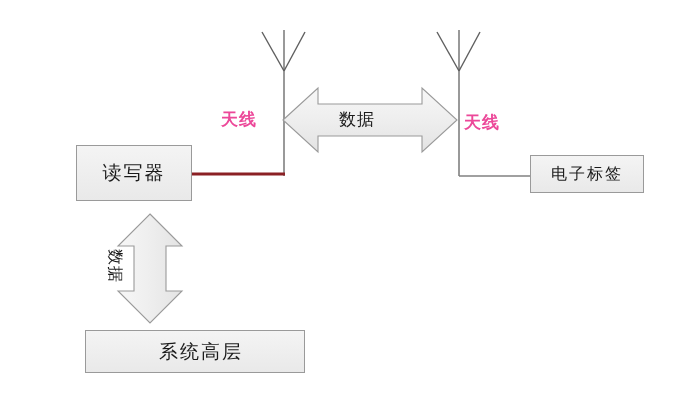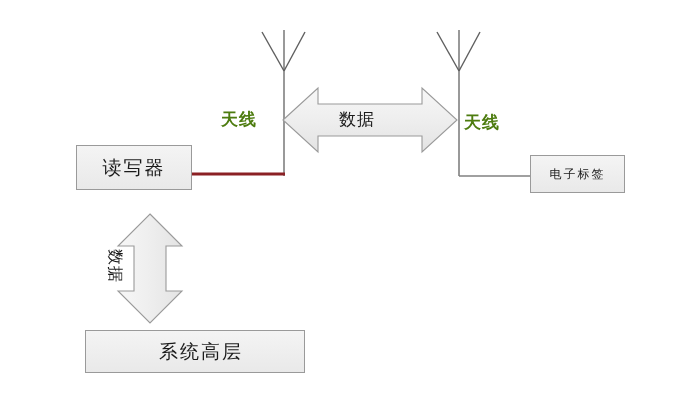--- a/index.html
+++ b/index.html
@@ -26,49 +26,49 @@
     align-items: center;
     justify-content: center;
     color: #1a1a1a;
     letter-spacing: 2px;
     white-space: nowrap;
   }
   #reader-box {
     left: 76px;
     top: 145px;
     width: 116px;
-    height: 45px;
+    height: 56px;
     font-size: 19px;
   }
   #tag-box {
     left: 530px;
     top: 155px;
-    width: 95px;
+    width: 114px;
     height: 38px;
-    font-size: 12px;
+    font-size: 16px;
   }
   #system-box {
     left: 85px;
     top: 330px;
     width: 220px;
     height: 43px;
     font-size: 19px;
     padding-left: 12px;
   }
   .svg-layer {
     position: absolute;
     left: 0;
     top: 0;
     width: 700px;
     height: 414px;
     pointer-events: none;
   }
   .label {
     position: absolute;
-    color: #4d7c0f;
+    color: #ec4899;
     white-space: nowrap;
     letter-spacing: 1px;
   }
   #antenna-left-label {
     left: 221px;
     top: 108px;
     font-size: 17px;
     font-weight: bold;
   }
   #antenna-right-label {

